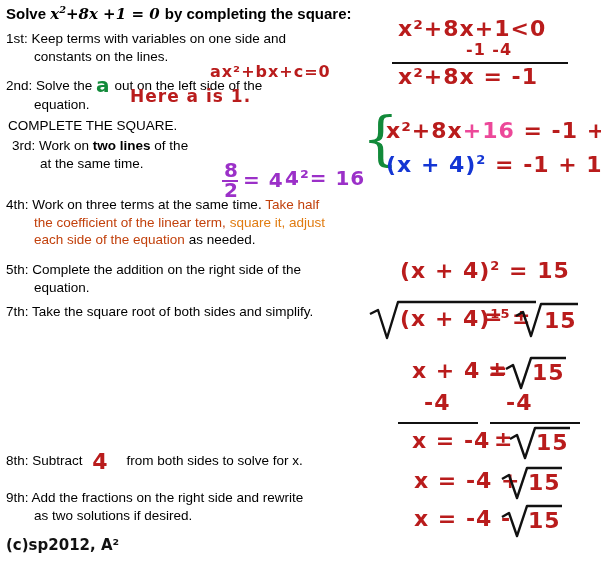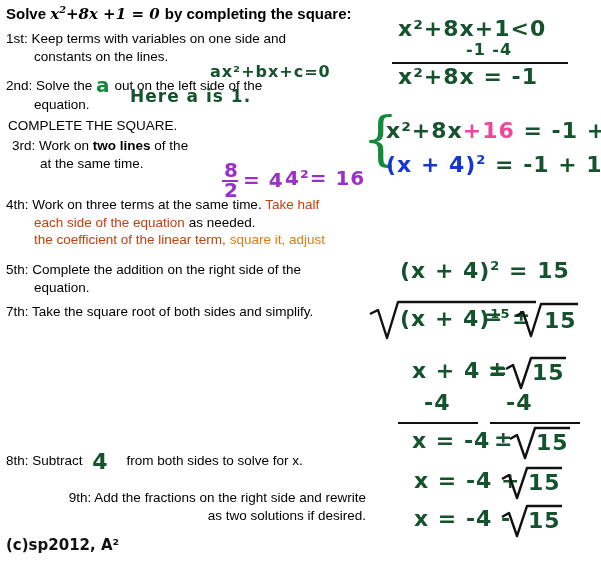--- a/index.html
+++ b/index.html
@@ -40,21 +40,21 @@
     position:absolute;
     font-family:"DejaVu Sans", sans-serif;
     font-weight:bold;
     font-size:19px;
     letter-spacing:1px;
     white-space:nowrap;
   }
   .hand.sm{font-size:16px;}
   .hand.lg{font-size:22px;}
 
-  .hw-black{color:#14532d;}
+  .hw-black{color:#b91c1c;}
   .hw-green{color:#128a3a;}
   .hw-blue{color:#1436d4;}
   .hw-red{color:#ec4899;}
   .hw-purple{color:#9b30c8;}
 
   .rule{position:absolute;background:#111;height:2px;}
   .rule.black{background:#111;}
 
   
   svg{display:block;overflow:visible;}
@@ -123,46 +123,46 @@
     <div class="rule" style="left:222px;top:180px;width:16px;height:2px;background:#9b30c8;"></div>
     <div class="hand hw-purple" style="left:224px;top:178px;font-size:20px;">2</div>
     <div class="hand hw-purple" style="left:243px;top:168px;font-size:20px;">= 4</div>
     <div class="hand hw-purple" style="left:285px;top:166px;font-size:20px;">4²= 16</div>
   </div>
 
   <div class="step" style="left:6px;top:196px;width:380px;">
     <span>4th:</span>
     <span>Work on three terms at the same time.</span>
     <span class="green">Take half</span>
-    <span class="indent"><span class="green">each side of the equation</span>
-      <span>as needed.</span></span>
     <span class="indent"><span class="green">the coefficient of the linear term,</span>
       <span class="orange">square it,</span>
       <span class="orange">adjust</span></span>
+    <span class="indent"><span class="green">each side of the equation</span>
+      <span>as needed.</span></span>
   </div>
 
   <div class="step" style="left:6px;top:261px;width:360px;">
     <span>5th:</span>
     <span>Complete the addition on the right side of the</span>
     <span class="indent">equation.</span>
   </div>
 
   <div class="step" style="left:6px;top:303px;width:380px;">
     <span>7th:</span>
     <span>Take the square root of both sides and simplify.</span>
   </div>
 
   <div class="step" style="left:6px;top:444px;width:380px;">
     <span>8th:</span>
     <span>Subtract</span>
     <span class="hand hw-black lg" style="position:relative;top:4px;left:6px;">4</span>
     <span style="margin-left:20px;">from both sides to solve for x.</span>
   </div>
 
-  <div class="step" style="left:6px;top:489px;width:360px;text-align:right;">
+  <div class="step" style="left:6px;top:489px;width:360px;">
     <span>9th:</span>
     <span>Add the fractions on the right side and rewrite</span>
     <span class="indent">as two solutions if  desired.</span>
   </div>
 
   <div>
     <div class="hand hw-black lg" style="left:398px;top:16px;">
       <span>x²+8x+1&lt;0</span>
     </div>
     <div class="hand hw-black sm" style="left:466px;top:40px;">-1 -4</div>

